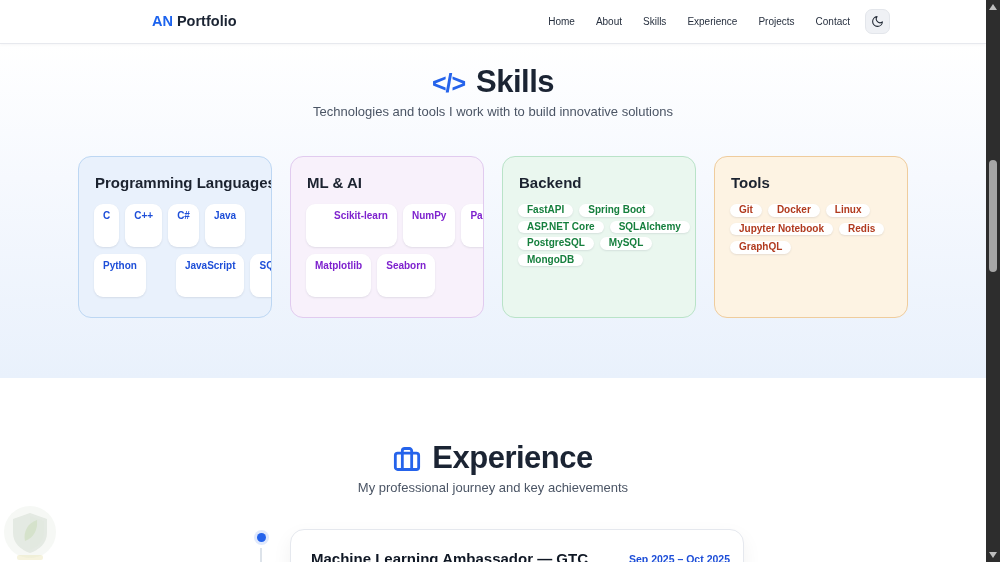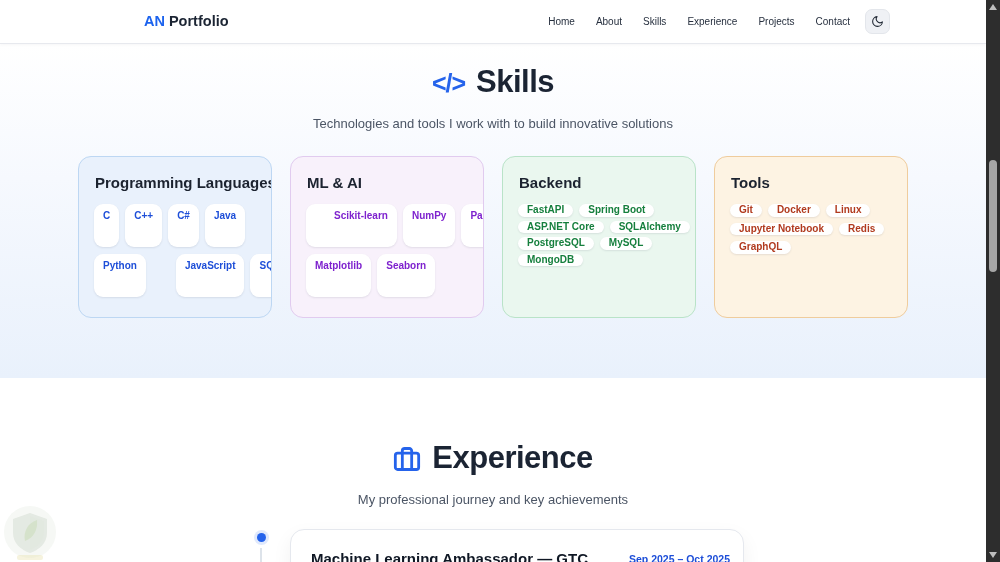--- a/index.html
+++ b/index.html
@@ -8,39 +8,39 @@
     font-family:"Liberation Sans","DejaVu Sans",sans-serif;
     background:#ffffff; position:relative; color:#1b2433;
   }
 
   
   .nav {
     position:absolute; top:0; left:0; width:986px; height:44px;
     background:#ffffff; border-bottom:1px solid #e7e9ee;
     box-shadow:0 1px 3px rgba(15,23,42,.04); z-index:6;
   }
-  .logo { position:absolute; left:144px; top:0; line-height:43px; font-size:14.5px; font-weight:700; cursor:pointer; }
+  .logo { position:absolute; left:152px; top:0; line-height:43px; font-size:14.5px; font-weight:700; cursor:pointer; }
   .logo .accent { color:#1c63ee; margin-right:4px; }
   .nav-links { position:absolute; right:136px; top:0; height:43px; display:flex; align-items:center; gap:21px; }
   .nav-link { font-size:10px; color:#27303f; cursor:pointer; white-space:nowrap; }
   .theme-btn {
     width:25px; height:25px; border-radius:7px; background:#eff1f5; border:1px solid #e3e6eb;
     display:flex; align-items:center; justify-content:center; margin-left:14px; cursor:pointer;
   }
 
   
   .skills-section {
     position:absolute; top:44px; left:0; width:986px; height:334px;
     background:linear-gradient(180deg,#ffffff 0%,#f6f9fe 40%,#e9f1fc 100%);
   }
   .section-head { position:absolute; left:0; right:0; text-align:center; }
   .head-row { display:flex; justify-content:center; align-items:center; gap:11px; }
   .code-icon { color:#2563eb; font-weight:800; font-size:25px; letter-spacing:-1px; transform:translateY(1px); }
   .section-title { font-size:31px; font-weight:800; color:#1b2433; letter-spacing:-.5px; }
-  .section-sub { margin-top:16px; font-size:13px; color:#4b5565; }
+  .section-sub { margin-top:4px; font-size:13px; color:#4b5565; }
 
   .cards-row { position:absolute; top:112px; left:0; right:0; display:flex; justify-content:center; gap:18px; }
   .skill-card {
     width:194px; height:162px; border:1px solid #ccc; border-radius:13px;
     padding:17px 12px 0 15px; overflow:hidden;
   }
   .card-title { font-size:15px; font-weight:700; color:#1c2330; margin:0 0 13px 1px; white-space:nowrap; }
   .chip-row { display:flex; gap:6px; margin-bottom:7px; }
   .chip {
     background:#ffffff; border-radius:9px; font-size:10px; font-weight:600;

